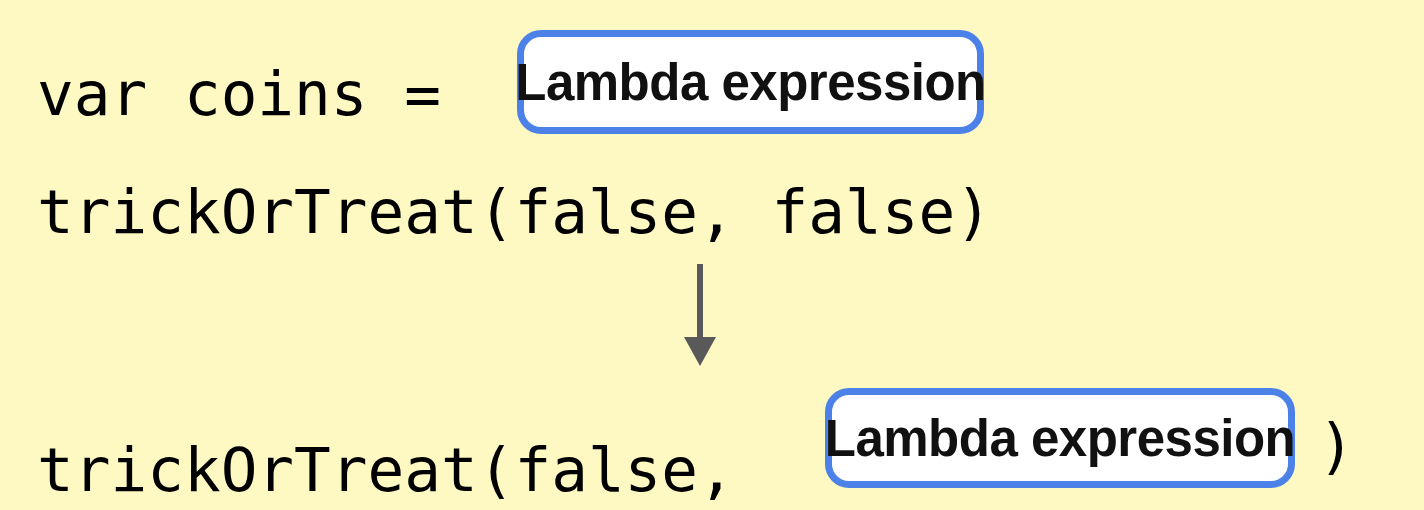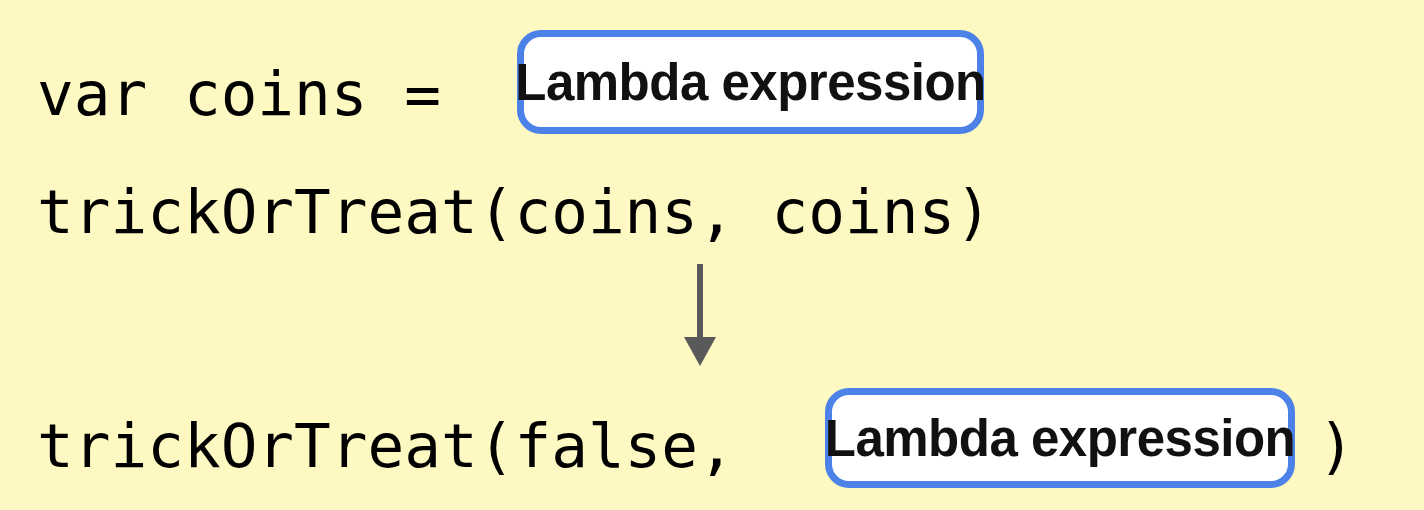--- a/index.html
+++ b/index.html
@@ -27,21 +27,21 @@
     font-size: 61px;
     line-height: 1;
     letter-spacing: 0px;
     color: #000000;
     white-space: pre;
     font-weight: 400;
   }
 
   .line1-code { left: 37px;  top: 63px;  }
   .line2-code { left: 37px;  top: 181px; }
-  .line3-code { left: 37px;  top: 415px; }
+  .line3-code { left: 37px;  top: 439px; }
   .line3-tail { left: 1318px; top: 415px; }
 
   
   .chip {
     position: absolute;
     box-sizing: border-box;
     display: flex;
     align-items: center;
     justify-content: center;
     background: #ffffff;
@@ -86,21 +86,21 @@
 <body style="background: rgb(255, 255, 255);">
 
 <div id="canvas" style="background: #fef9c3;">
 
   <div class="code line1-code" style="color: rgb(0, 0, 0);">var coins = </div>
 
   <div class="chip" id="chip-1" style="border-color:#4c82e8;">
     <span class="chip-label">Lambda expression</span>
   </div>
 
-  <div class="code line2-code" style="color: rgb(0, 0, 0);">trickOrTreat(coins, coins)</div>
+  <div class="code line2-code" style="color: rgb(0, 0, 0);">trickOrTreat(false, false)</div>
 
   <div id="arrow-wrap">
     <svg width="48" height="116" viewBox="0 0 48 116" xmlns="http://www.w3.org/2000/svg">
       <rect x="21" y="6" width="6" height="76" fill="#595959"></rect>
       <polygon points="8,79 40,79 24,108" fill="#595959"></polygon>
     </svg>
   </div>
 
   <div class="code line3-code" style="color: rgb(0, 0, 0);">trickOrTreat(false, </div>
 

